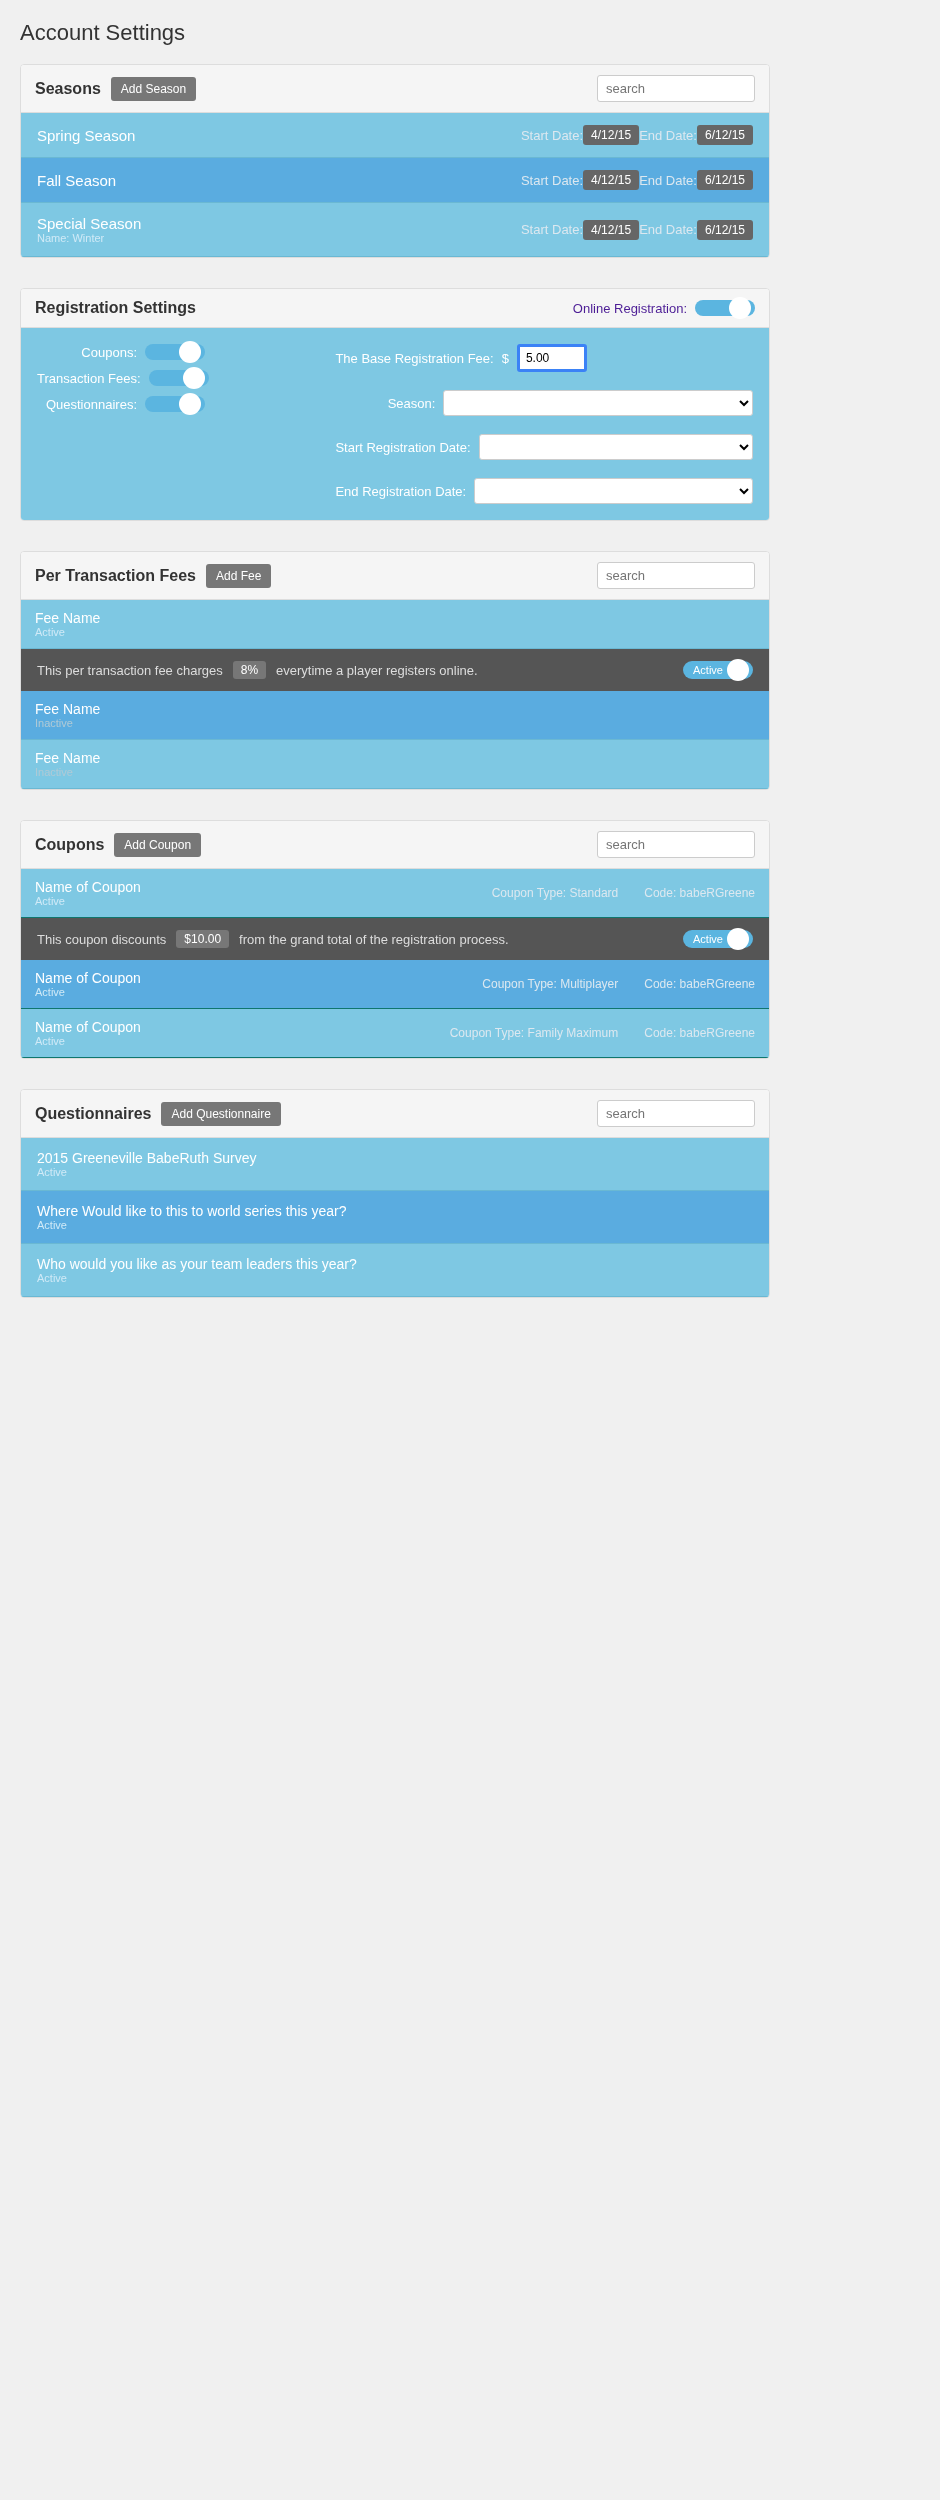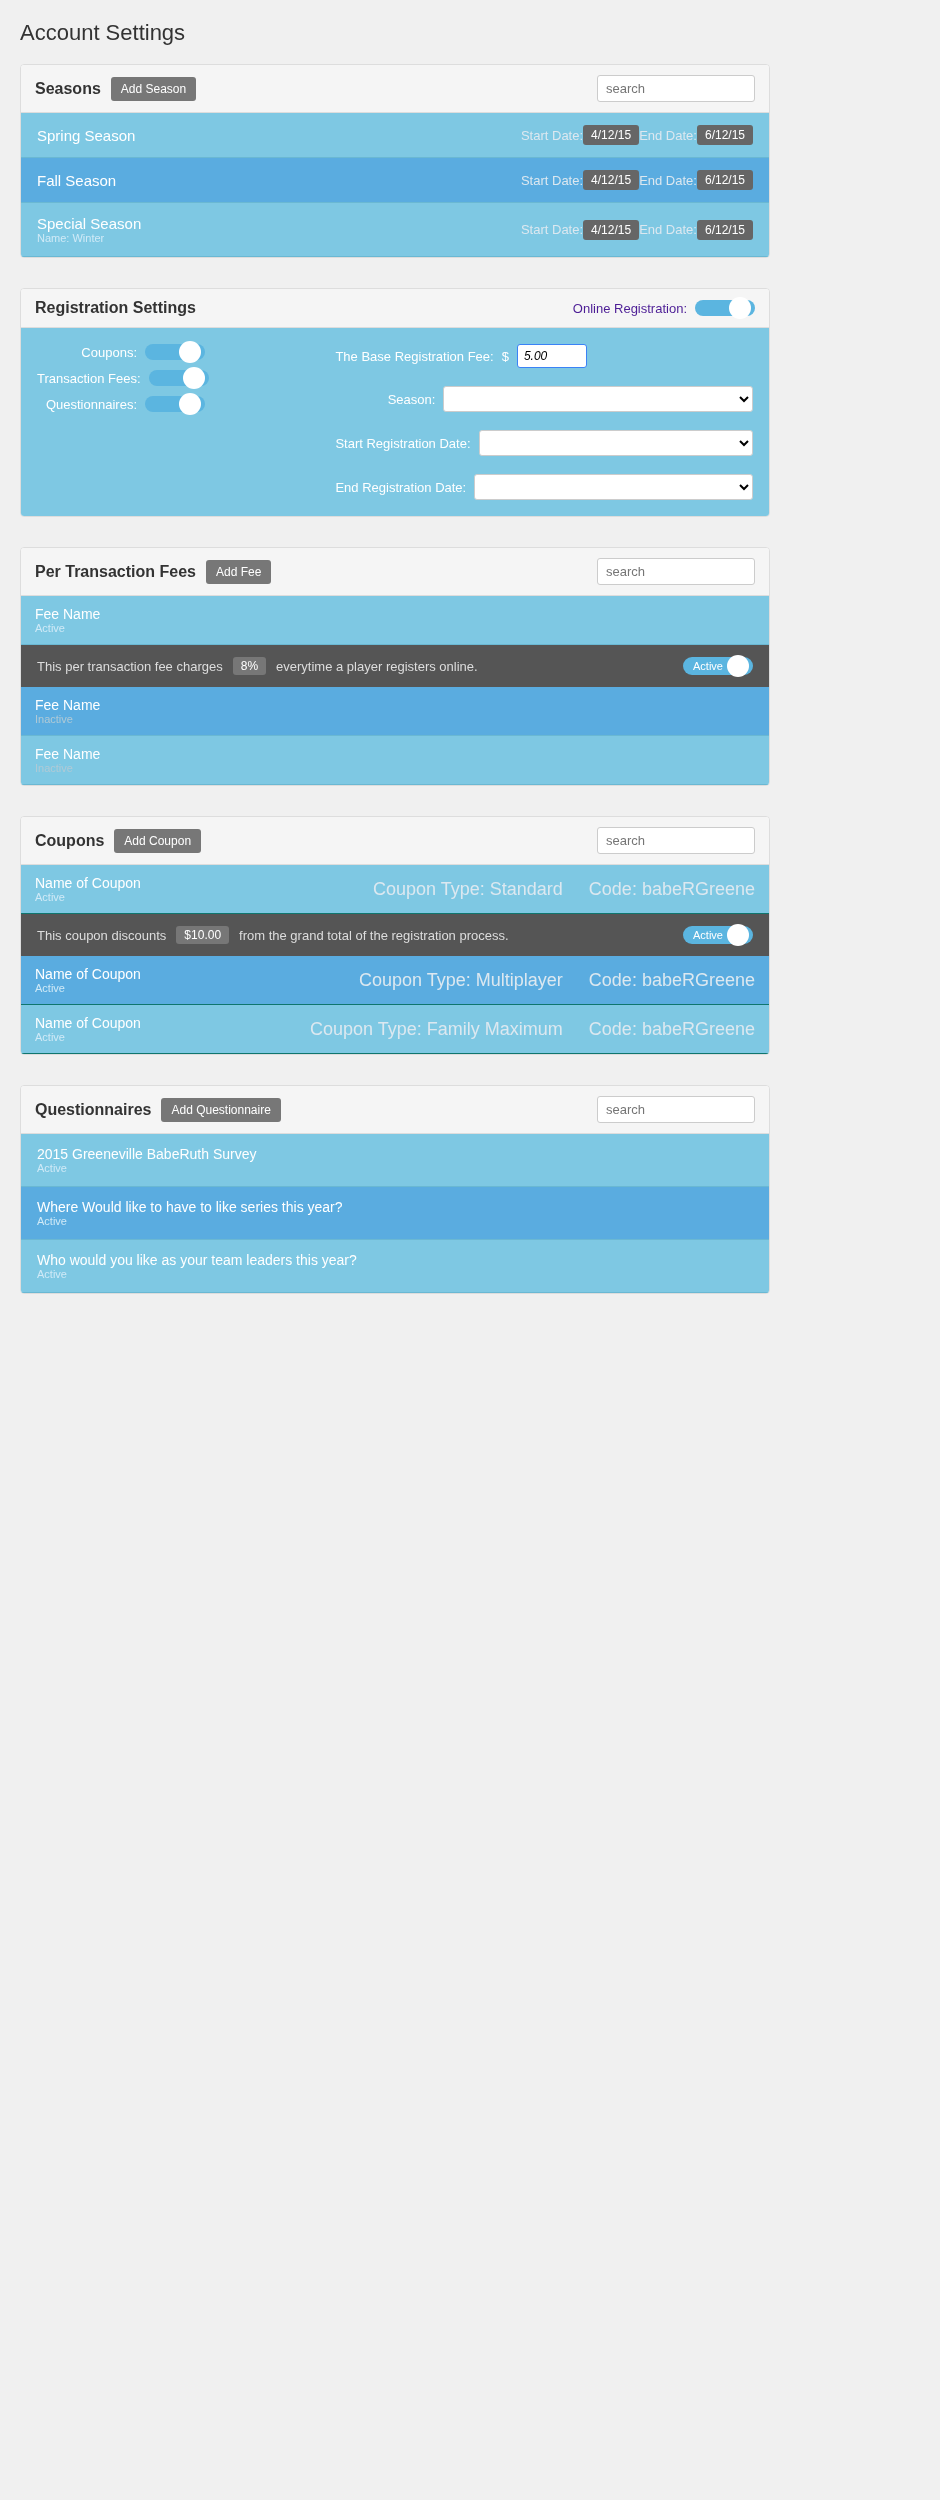--- a/index.html
+++ b/index.html
@@ -165,26 +165,25 @@
       gap: 8px;
       font-size: 13px;
       color: #fff;
     }
     .form-row label {
       text-align: right;
       min-width: 100px;
       color: #fff;
     }
     .form-row input[type=text] {
-      border: 1px solid #3b82f6;
+      border: 3px solid #3b82f6;
       border-radius: 3px;
       padding: 4px 6px;
       font-size: 12px;
       background: #fff;
-      font-style: italic;
     }
     .form-row select {
       border: 1px solid #ccc;
       border-radius: 3px;
       padding: 4px 6px;
       font-size: 12px;
       background: #fff;
       min-width: 120px;
     }
     .dollar-sign {
@@ -271,21 +270,21 @@
     }
     .coupon-name {
       font-size: 14px;
       color: #fff;
     }
     .coupon-status {
       font-size: 11px;
       color: #d0eaf7;
     }
     .coupon-type, .coupon-code {
-      font-size: 18px;
+      font-size: 12px;
       color: #dce8f0;
     }
     .coupon-expanded {
       background: #555;
       padding: 12px 16px;
       display: flex;
       align-items: center;
       gap: 10px;
       font-size: 13px;
       color: #ddd;
@@ -538,21 +537,21 @@
     <button class="btn-gray">Add Questionnaire</button>
     <input class="search-input" type="text" placeholder="search" style="">
   </div>
 
   <div class="quest-row">
     <div class="quest-title">2015 Greeneville BabeRuth Survey</div>
     <div class="quest-status">Active</div>
   </div>
 
   <div class="quest-row darker" style="background:#5aace0">
-    <div class="quest-title">Where Would like to have to like series this year?</div>
+    <div class="quest-title">Where Would like to this to world series this year?</div>
     <div class="quest-status">Active</div>
   </div>
 
   <div class="quest-row">
     <div class="quest-title">Who would you like as your team leaders this year?</div>
     <div class="quest-status">Active</div>
   </div>
 </div>
 
 </body></html>

